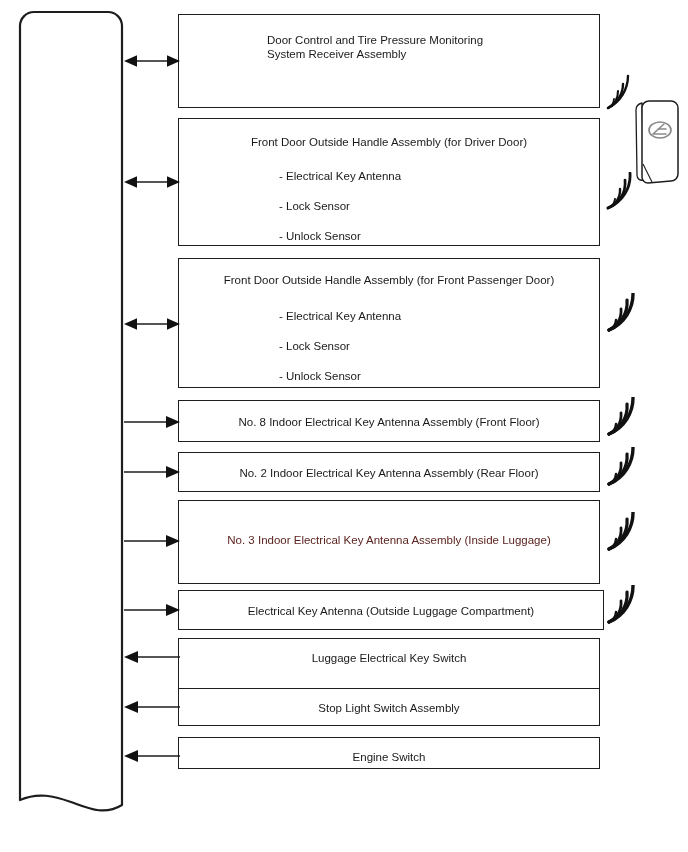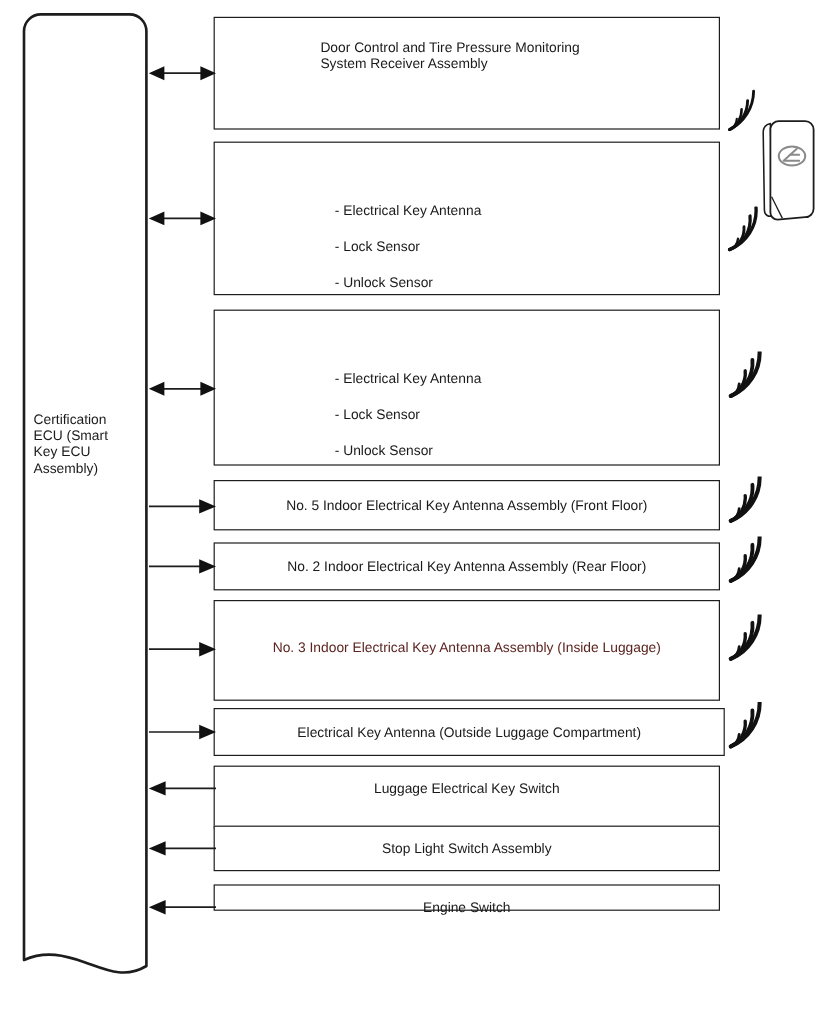--- a/index.html
+++ b/index.html
@@ -110,53 +110,51 @@
       <path d="M 2,790
                L 2,16
                A 14 14 0 0 1 16,2
                L 90,2
                A 14 14 0 0 1 104,16
                L 104,795
                C 86,806 70,798 53,792
                C 36,786 20,782 2,790 Z" fill="#ffffff" stroke="#1d1d1d" stroke-width="2.2" stroke-linejoin="round"></path>
     </svg>
   </div>
-  <div class="ecu-label">Certification
-ECU (Smart
-Key ECU
-Assembly)</div>
 
   <div class="box" style="left:178px; top:14px; width:422px; height:94px;">
     <div class="box-title left-offset" style="top:18px;">Door Control and Tire Pressure Monitoring
 System Receiver Assembly</div>
   </div>
   <div class="connector" style="left:124px; top:52px;">
     <svg width="56" height="18" viewBox="0 0 56 18" xmlns="http://www.w3.org/2000/svg">
       <line x1="10" y1="9" x2="46" y2="9" stroke="#1d1d1d" stroke-width="1.4"></line>
       <polygon points="0,9 13,3.2 13,14.8" fill="#111111"></polygon>
       <polygon points="56,9 43,3.2 43,14.8" fill="#111111"></polygon>
     </svg>
   </div>
 
   <div class="box" style="left:178px; top:118px; width:422px; height:128px;">
+    <div class="box-title" style="top:16px;">Front Door Outside Handle Assembly (for Driver Door)</div>
     <div class="sub-list" style="top:42px;">
       <div class="sub-item">- Electrical Key Antenna</div>
       <div class="sub-item">- Lock Sensor</div>
       <div class="sub-item">- Unlock Sensor</div>
     </div>
   </div>
   <div class="connector" style="left:124px; top:173px;">
     <svg width="56" height="18" viewBox="0 0 56 18" xmlns="http://www.w3.org/2000/svg">
       <line x1="10" y1="9" x2="46" y2="9" stroke="#1d1d1d" stroke-width="1.4"></line>
       <polygon points="0,9 13,3.2 13,14.8" fill="#111111"></polygon>
       <polygon points="56,9 43,3.2 43,14.8" fill="#111111"></polygon>
     </svg>
   </div>
 
   <div class="box" style="left:178px; top:258px; width:422px; height:130px;">
+    <div class="box-title" style="top:14px;">Front Door Outside Handle Assembly (for Front Passenger Door)</div>
     <div class="sub-list" style="top:42px;">
       <div class="sub-item">- Electrical Key Antenna</div>
       <div class="sub-item">- Lock Sensor</div>
       <div class="sub-item">- Unlock Sensor</div>
     </div>
   </div>
   <div class="connector" style="left:124px; top:315px;">
     <svg width="56" height="18" viewBox="0 0 56 18" xmlns="http://www.w3.org/2000/svg">
       <line x1="10" y1="9" x2="46" y2="9" stroke="#1d1d1d" stroke-width="1.4"></line>
       <polygon points="0,9 13,3.2 13,14.8" fill="#111111"></polygon>
@@ -166,21 +164,21 @@
   <div class="wave" style="left:604px; top:293px;">
     <svg width="44" height="52" viewBox="0 0 44 52" xmlns="http://www.w3.org/2000/svg" fill="none" stroke="#111111" stroke-linecap="round">
       <path d="M5,37 A 12 12 0 0 0 12,27" stroke-width="2.4"></path>
       <path d="M5,37 A 21 21 0 0 0 17,16" stroke-width="2.8"></path>
       <path d="M5,37 A 30 30 0 0 0 23,7" stroke-width="3.2"></path>
       <path d="M5,37 A 39 39 0 0 0 29,0" stroke-width="3.4"></path>
     </svg>
   </div>
 
   <div class="box" style="left:178px; top:400px; width:422px; height:42px;">
-    <div class="box-title" style="top:14px;">No. 5 Indoor Electrical Key Antenna Assembly (Front Floor)</div>
+    <div class="box-title" style="top:14px;">No. 8 Indoor Electrical Key Antenna Assembly (Front Floor)</div>
   </div>
   <div class="connector" style="left:124px; top:413px;">
     <svg width="56" height="18" viewBox="0 0 56 18" xmlns="http://www.w3.org/2000/svg">
       <line x1="0" y1="9" x2="46" y2="9" stroke="#1d1d1d" stroke-width="1.4"></line>
       <polygon points="56,9 42,3 42,15" fill="#111111"></polygon>
     </svg>
   </div>
   <div class="wave" style="left:604px; top:397px;">
     <svg width="44" height="52" viewBox="0 0 44 52" xmlns="http://www.w3.org/2000/svg" fill="none" stroke="#111111" stroke-linecap="round">
       <path d="M5,37 A 12 12 0 0 0 12,27" stroke-width="2.4"></path>
@@ -257,21 +255,21 @@
   <div class="box" style="left:178px; top:688px; width:422px; height:38px;">
     <div class="box-title" style="top:12px;">Stop Light Switch Assembly</div>
   </div>
   <div class="connector" style="left:124px; top:698px;">
     <svg width="56" height="18" viewBox="0 0 56 18" xmlns="http://www.w3.org/2000/svg">
       <line x1="10" y1="9" x2="56" y2="9" stroke="#1d1d1d" stroke-width="1.4"></line>
       <polygon points="0,9 14,3 14,15" fill="#111111"></polygon>
     </svg>
   </div>
 
-  <div class="box" style="left:178px; top:737px; width:422px; height:22px;padding-left:46px;">
+  <div class="box" style="left:178px; top:737px; width:422px; height:32px;padding-left:46px;">
     <div class="box-title" style="top:12px;">Engine Switch</div>
   </div>
   <div class="connector" style="left:124px; top:747px;">
     <svg width="56" height="18" viewBox="0 0 56 18" xmlns="http://www.w3.org/2000/svg">
       <line x1="10" y1="9" x2="56" y2="9" stroke="#1d1d1d" stroke-width="1.4"></line>
       <polygon points="0,9 14,3 14,15" fill="#111111"></polygon>
     </svg>
   </div>
 
   <div class="wave" style="left:604px; top:62px;">

